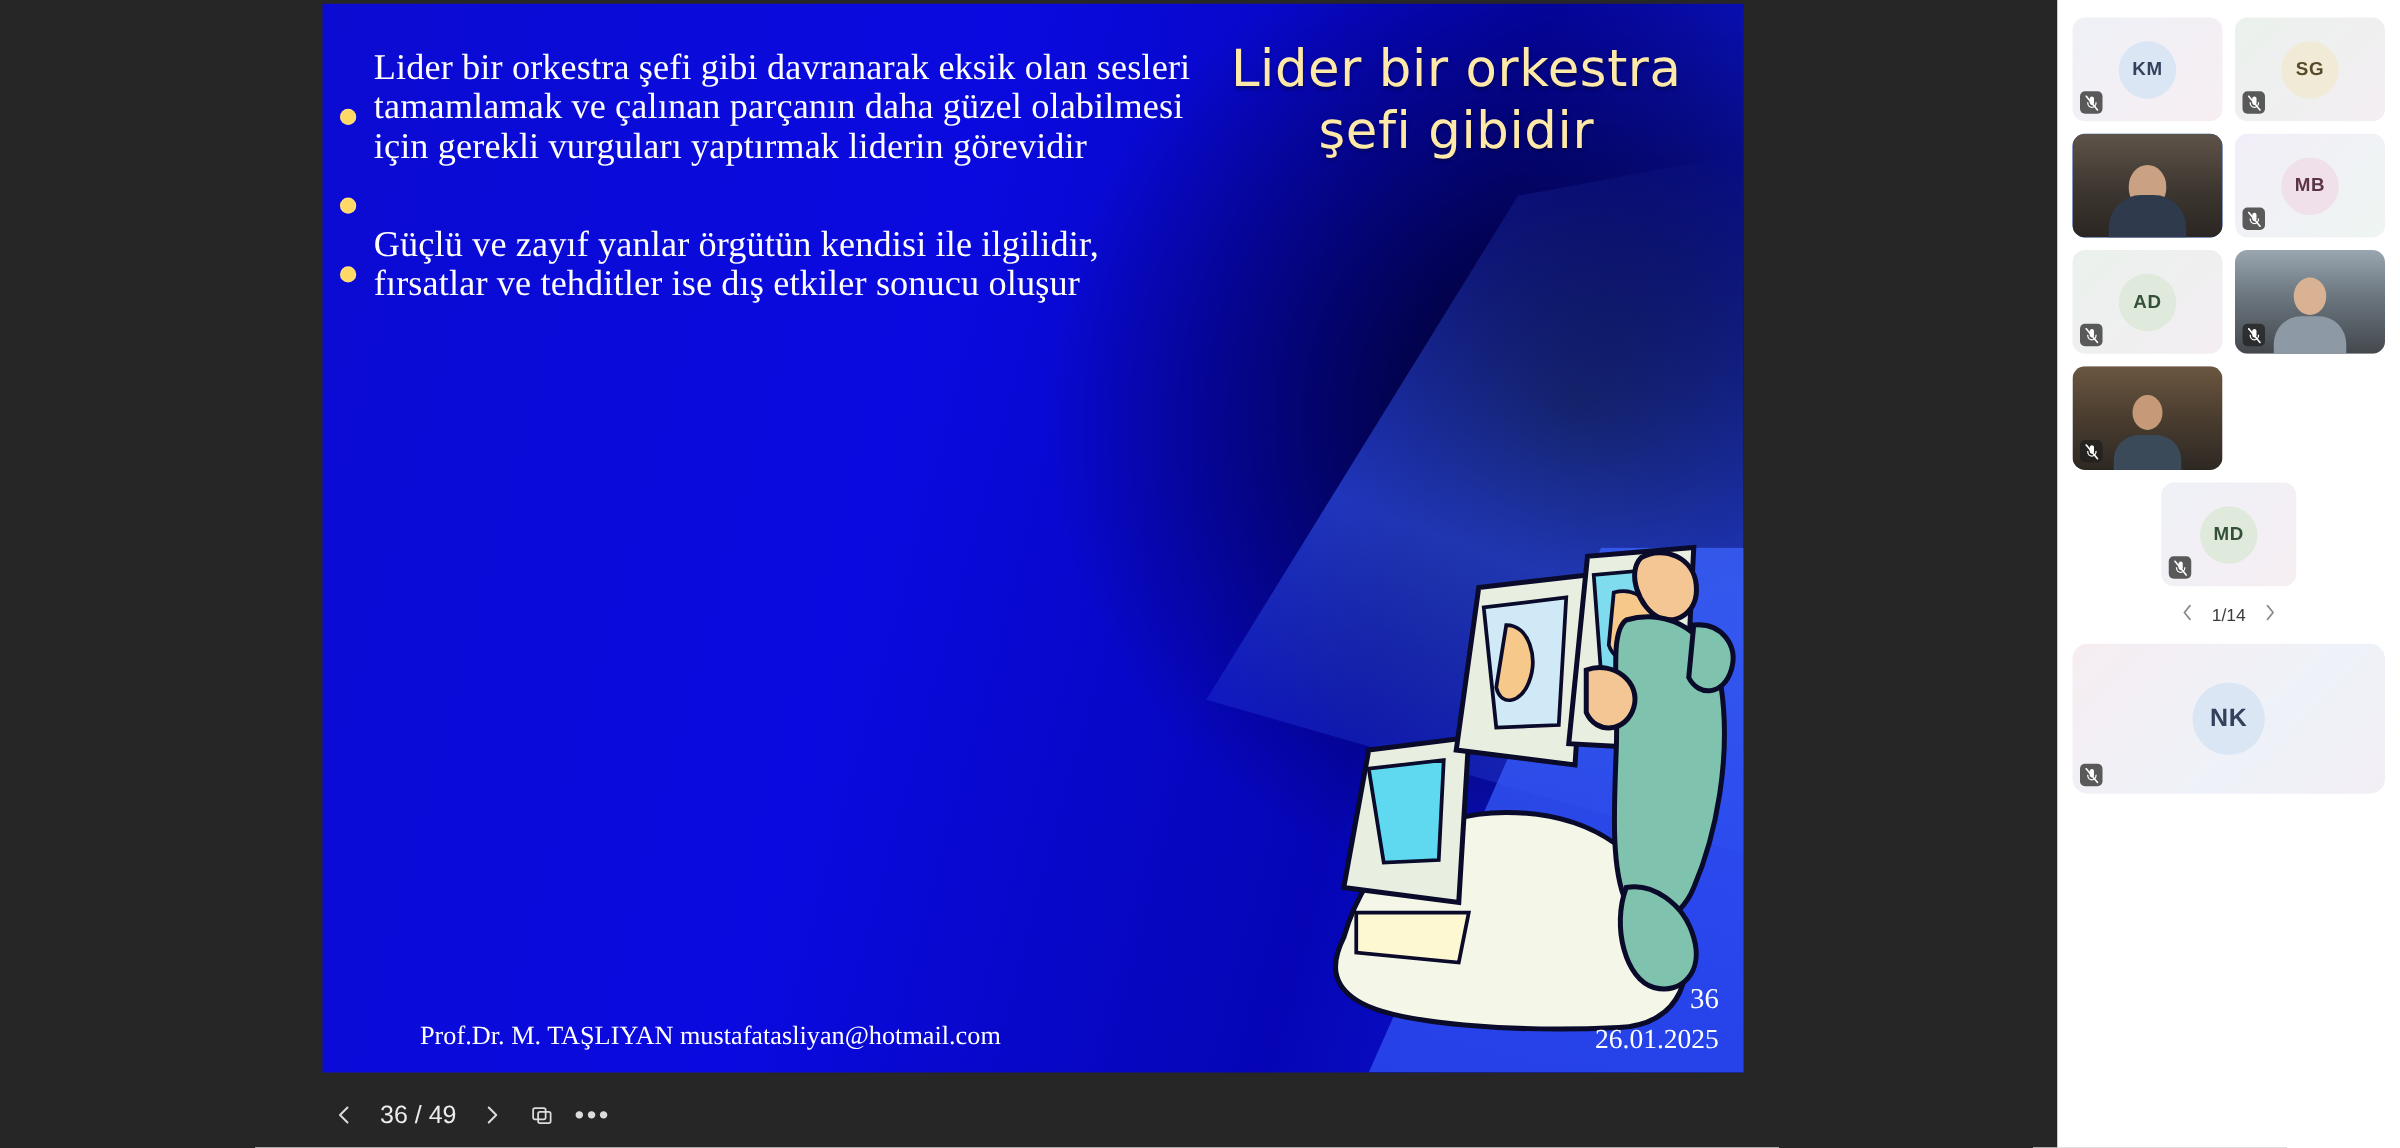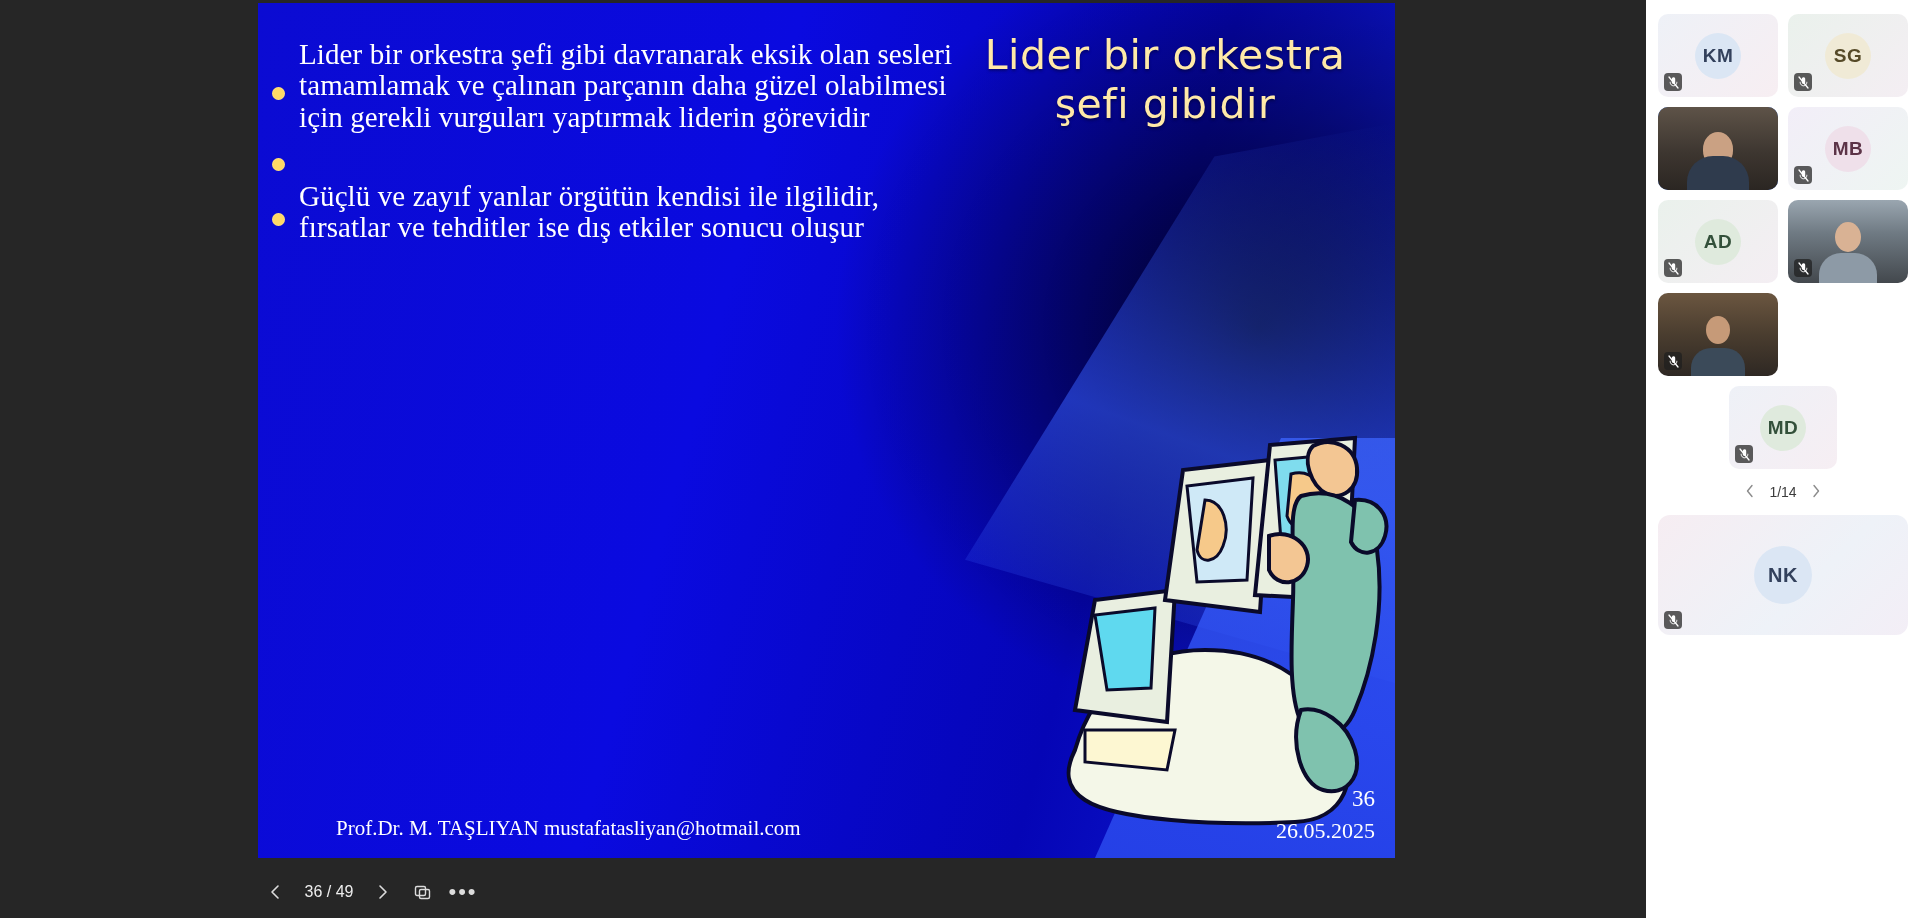--- a/index.html
+++ b/index.html
@@ -137,21 +137,21 @@
   }
   .ctrl-btn {
     width: 34px; height: 34px;
     display: flex; align-items: center; justify-content: center;
     border-radius: 6px;
     color: #dcdcdc;
     cursor: pointer;
     font-size: 17px;
   }
   .page-indicator {
-    font-size: 16px;
+    font-size: 20px;
     color: #ededed;
     padding: 0 6px;
     min-width: 62px;
     text-align: center;
     font-family: "Liberation Sans", sans-serif;
   }
   .more-dots { letter-spacing: 2px; font-size: 22px; line-height: 10px; }
 
   
   .rail {
@@ -181,21 +181,21 @@
   .tile.v3 { background: linear-gradient(135deg, #eaf1ec 0%, #f4eef3 100%); }
   .tile.v4 { background: linear-gradient(135deg, #f2eef8 0%, #eef5f2 100%); }
   .tile.active { outline: 2px solid #3b6fd4; outline-offset: -2px; }
 
   .avatar {
     width: 46px; height: 46px;
     border-radius: 50%;
     background: #dbe6f4;
     color: #33415c;
     display: flex; align-items: center; justify-content: center;
-    font-size: 19px; font-weight: 600;
+    font-size: 15px; font-weight: 600;
     letter-spacing: .5px;
   }
   .avatar.g { background: #dfeadd; color: #33503a; }
   .avatar.p { background: #efe0ea; color: #5c3347; }
   .avatar.y { background: #f0ead6; color: #564a28; }
 
   .mic-off {
     position: absolute;
     left: 6px; bottom: 6px;
     width: 18px; height: 18px;
@@ -322,21 +322,21 @@
           <g>
             <path d="M258 96 C276 86, 300 96, 302 118 C304 140, 286 150, 272 144 C256 136, 246 108, 258 96 Z" fill="#f3c693" stroke="#0a0a2a" stroke-width="4"></path>
             <path d="M246 146 C280 136, 316 156, 322 200 C330 256, 318 318, 300 360 C288 390, 258 396, 246 372 C234 346, 236 300, 238 250 C240 200, 232 156, 246 146 Z" fill="#7fc2ae" stroke="#0a0a2a" stroke-width="4"></path>
             <path d="M300 150 C322 148, 336 166, 330 186 C324 206, 304 208, 296 192 Z" fill="#7fc2ae" stroke="#0a0a2a" stroke-width="4"></path>
             <path d="M246 360 C266 356, 292 372, 300 400 C308 428, 290 446, 268 440 C246 434, 234 392, 246 360 Z" fill="#7fc2ae" stroke="#0a0a2a" stroke-width="4"></path>
             <path d="M214 186 C236 178, 258 196, 252 216 C246 236, 222 238, 214 220 Z" fill="#f3c693" stroke="#0a0a2a" stroke-width="4"></path>
           </g>
         </svg>
 
         <div class="pager-num">36</div>
-        <div class="slide-date">26.05.2025</div>
+        <div class="slide-date">26.01.2025</div>
         <div class="footer-credit">Prof.Dr. M. TAŞLIYAN  mustafatasliyan@hotmail.com</div>
       </div>
     </div>
 
     <div class="slide-controls">
       <div class="ctrl-btn">
         <svg width="12" height="16" viewBox="0 0 12 16">
           <path d="M9 2 L3 8 L9 14" fill="none" stroke="#dcdcdc" stroke-width="1.6" stroke-linecap="round" stroke-linejoin="round"></path>
         </svg>
       </div>

